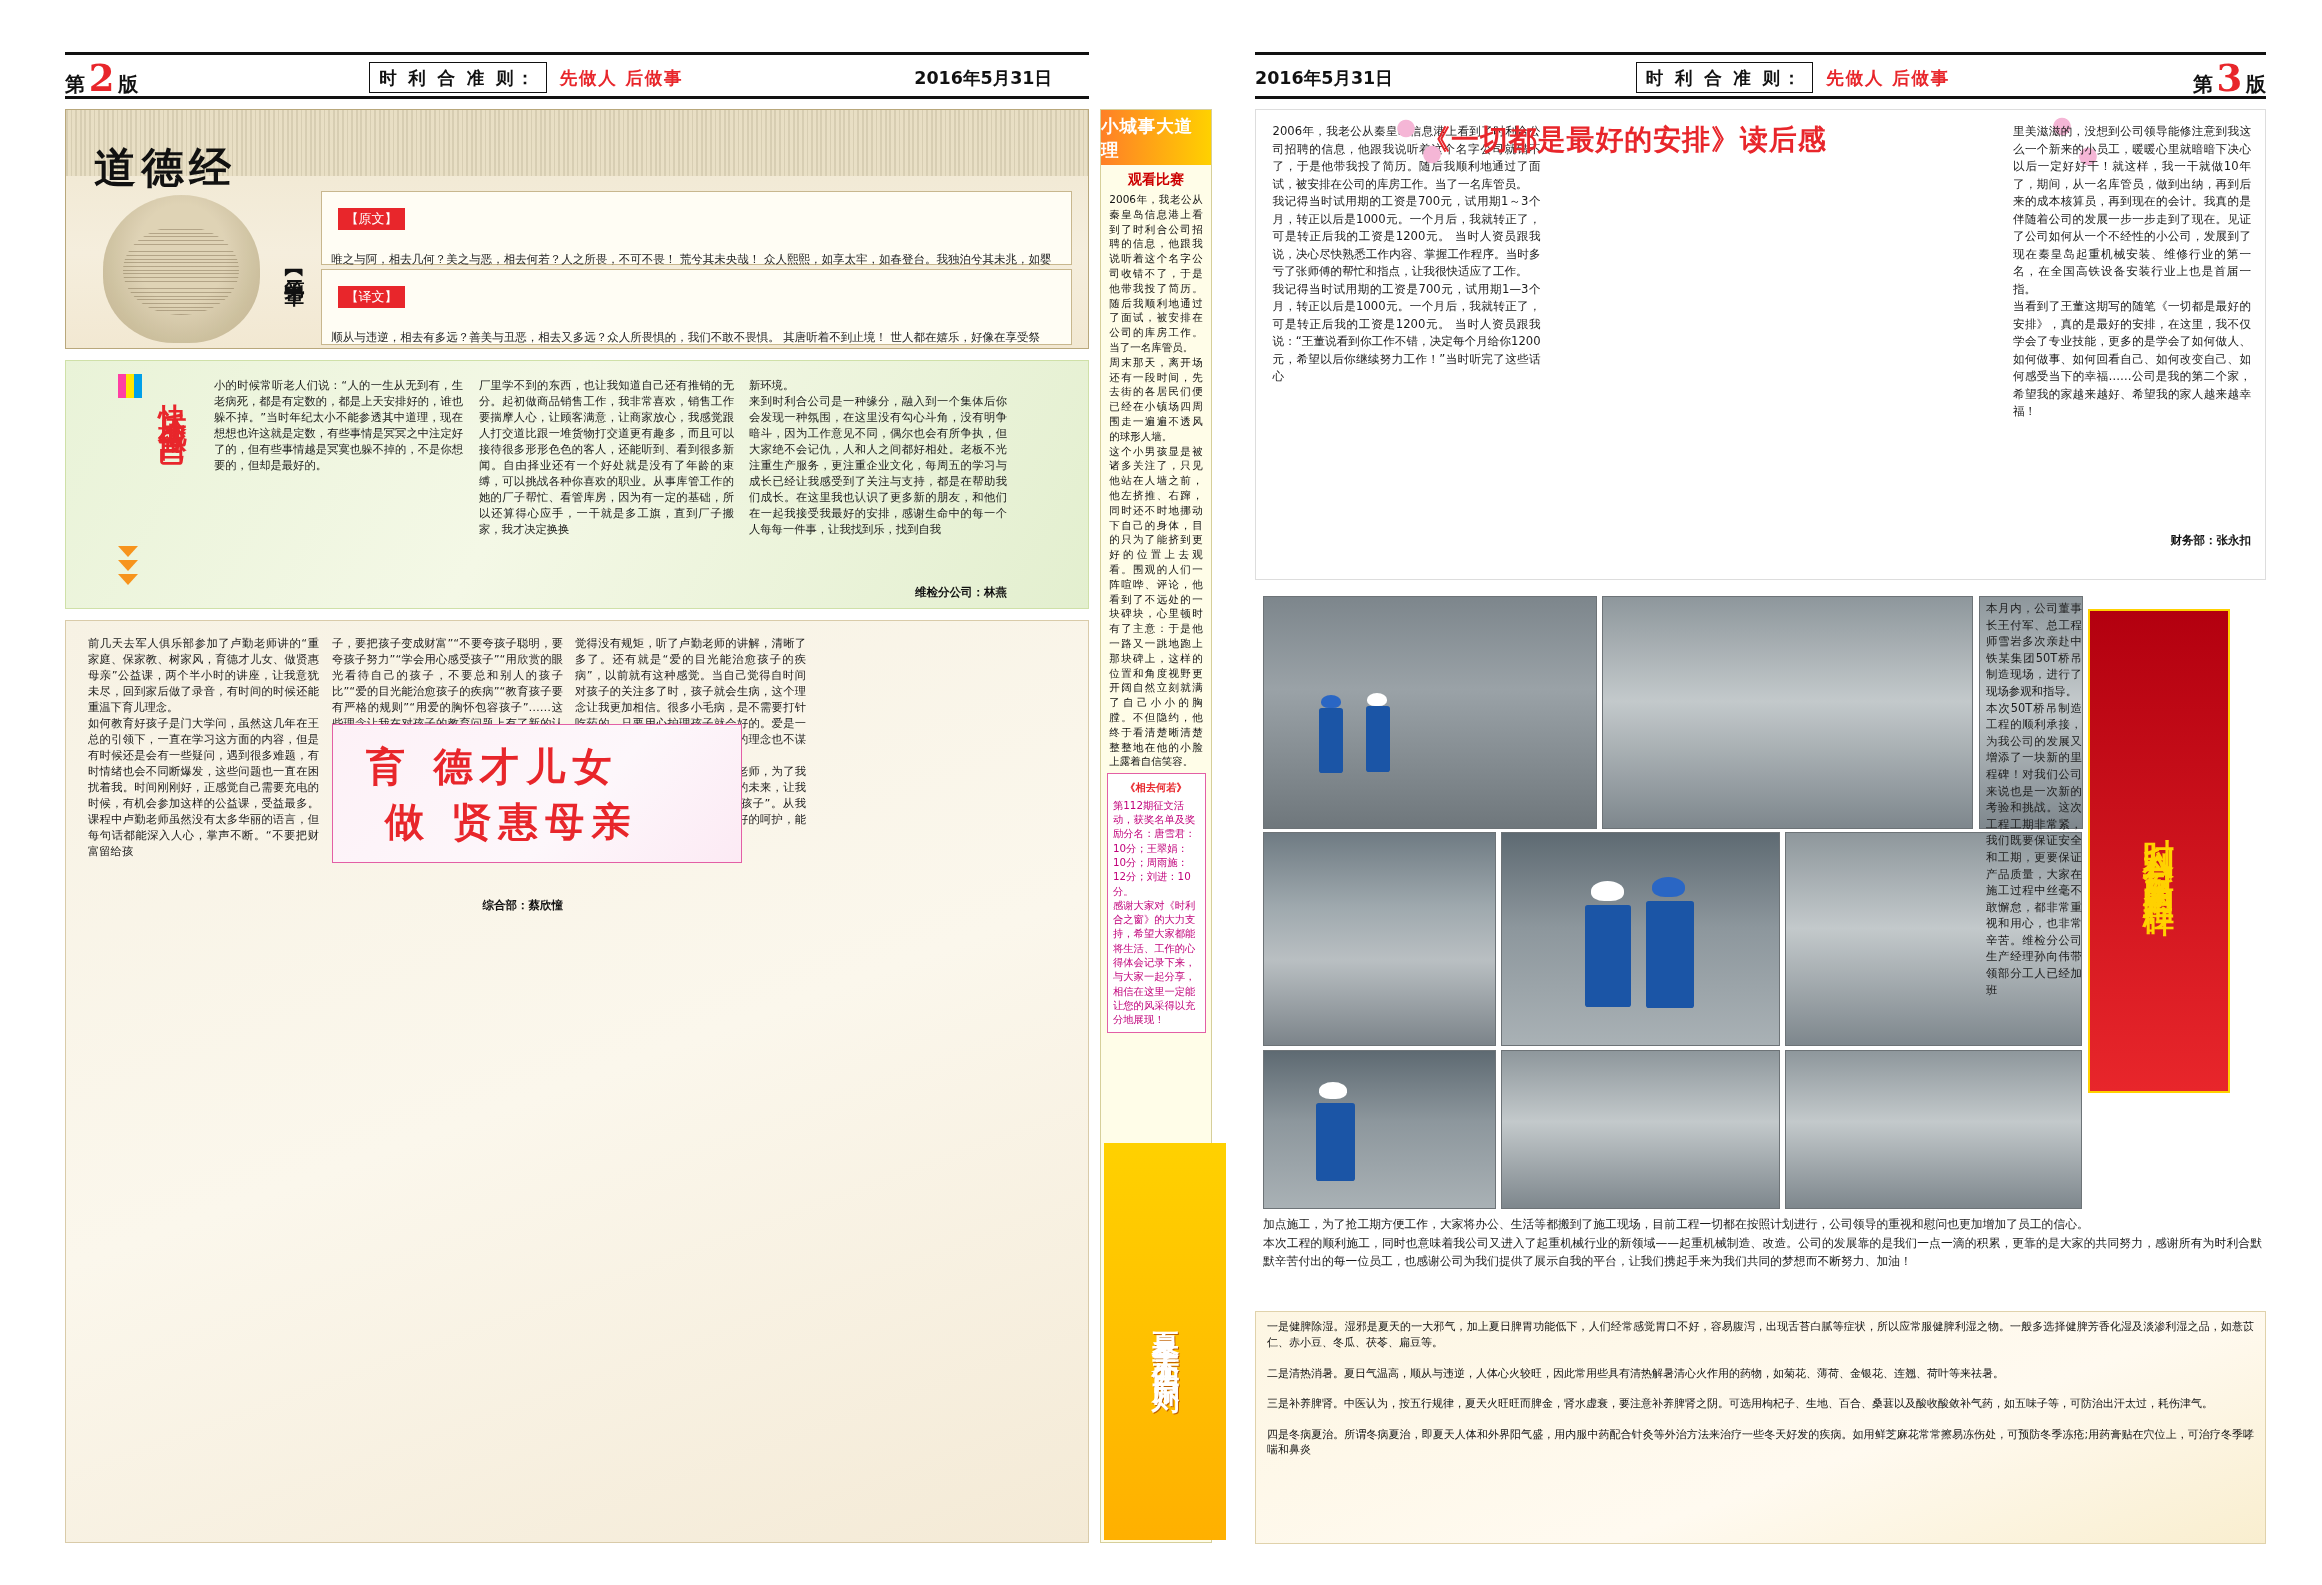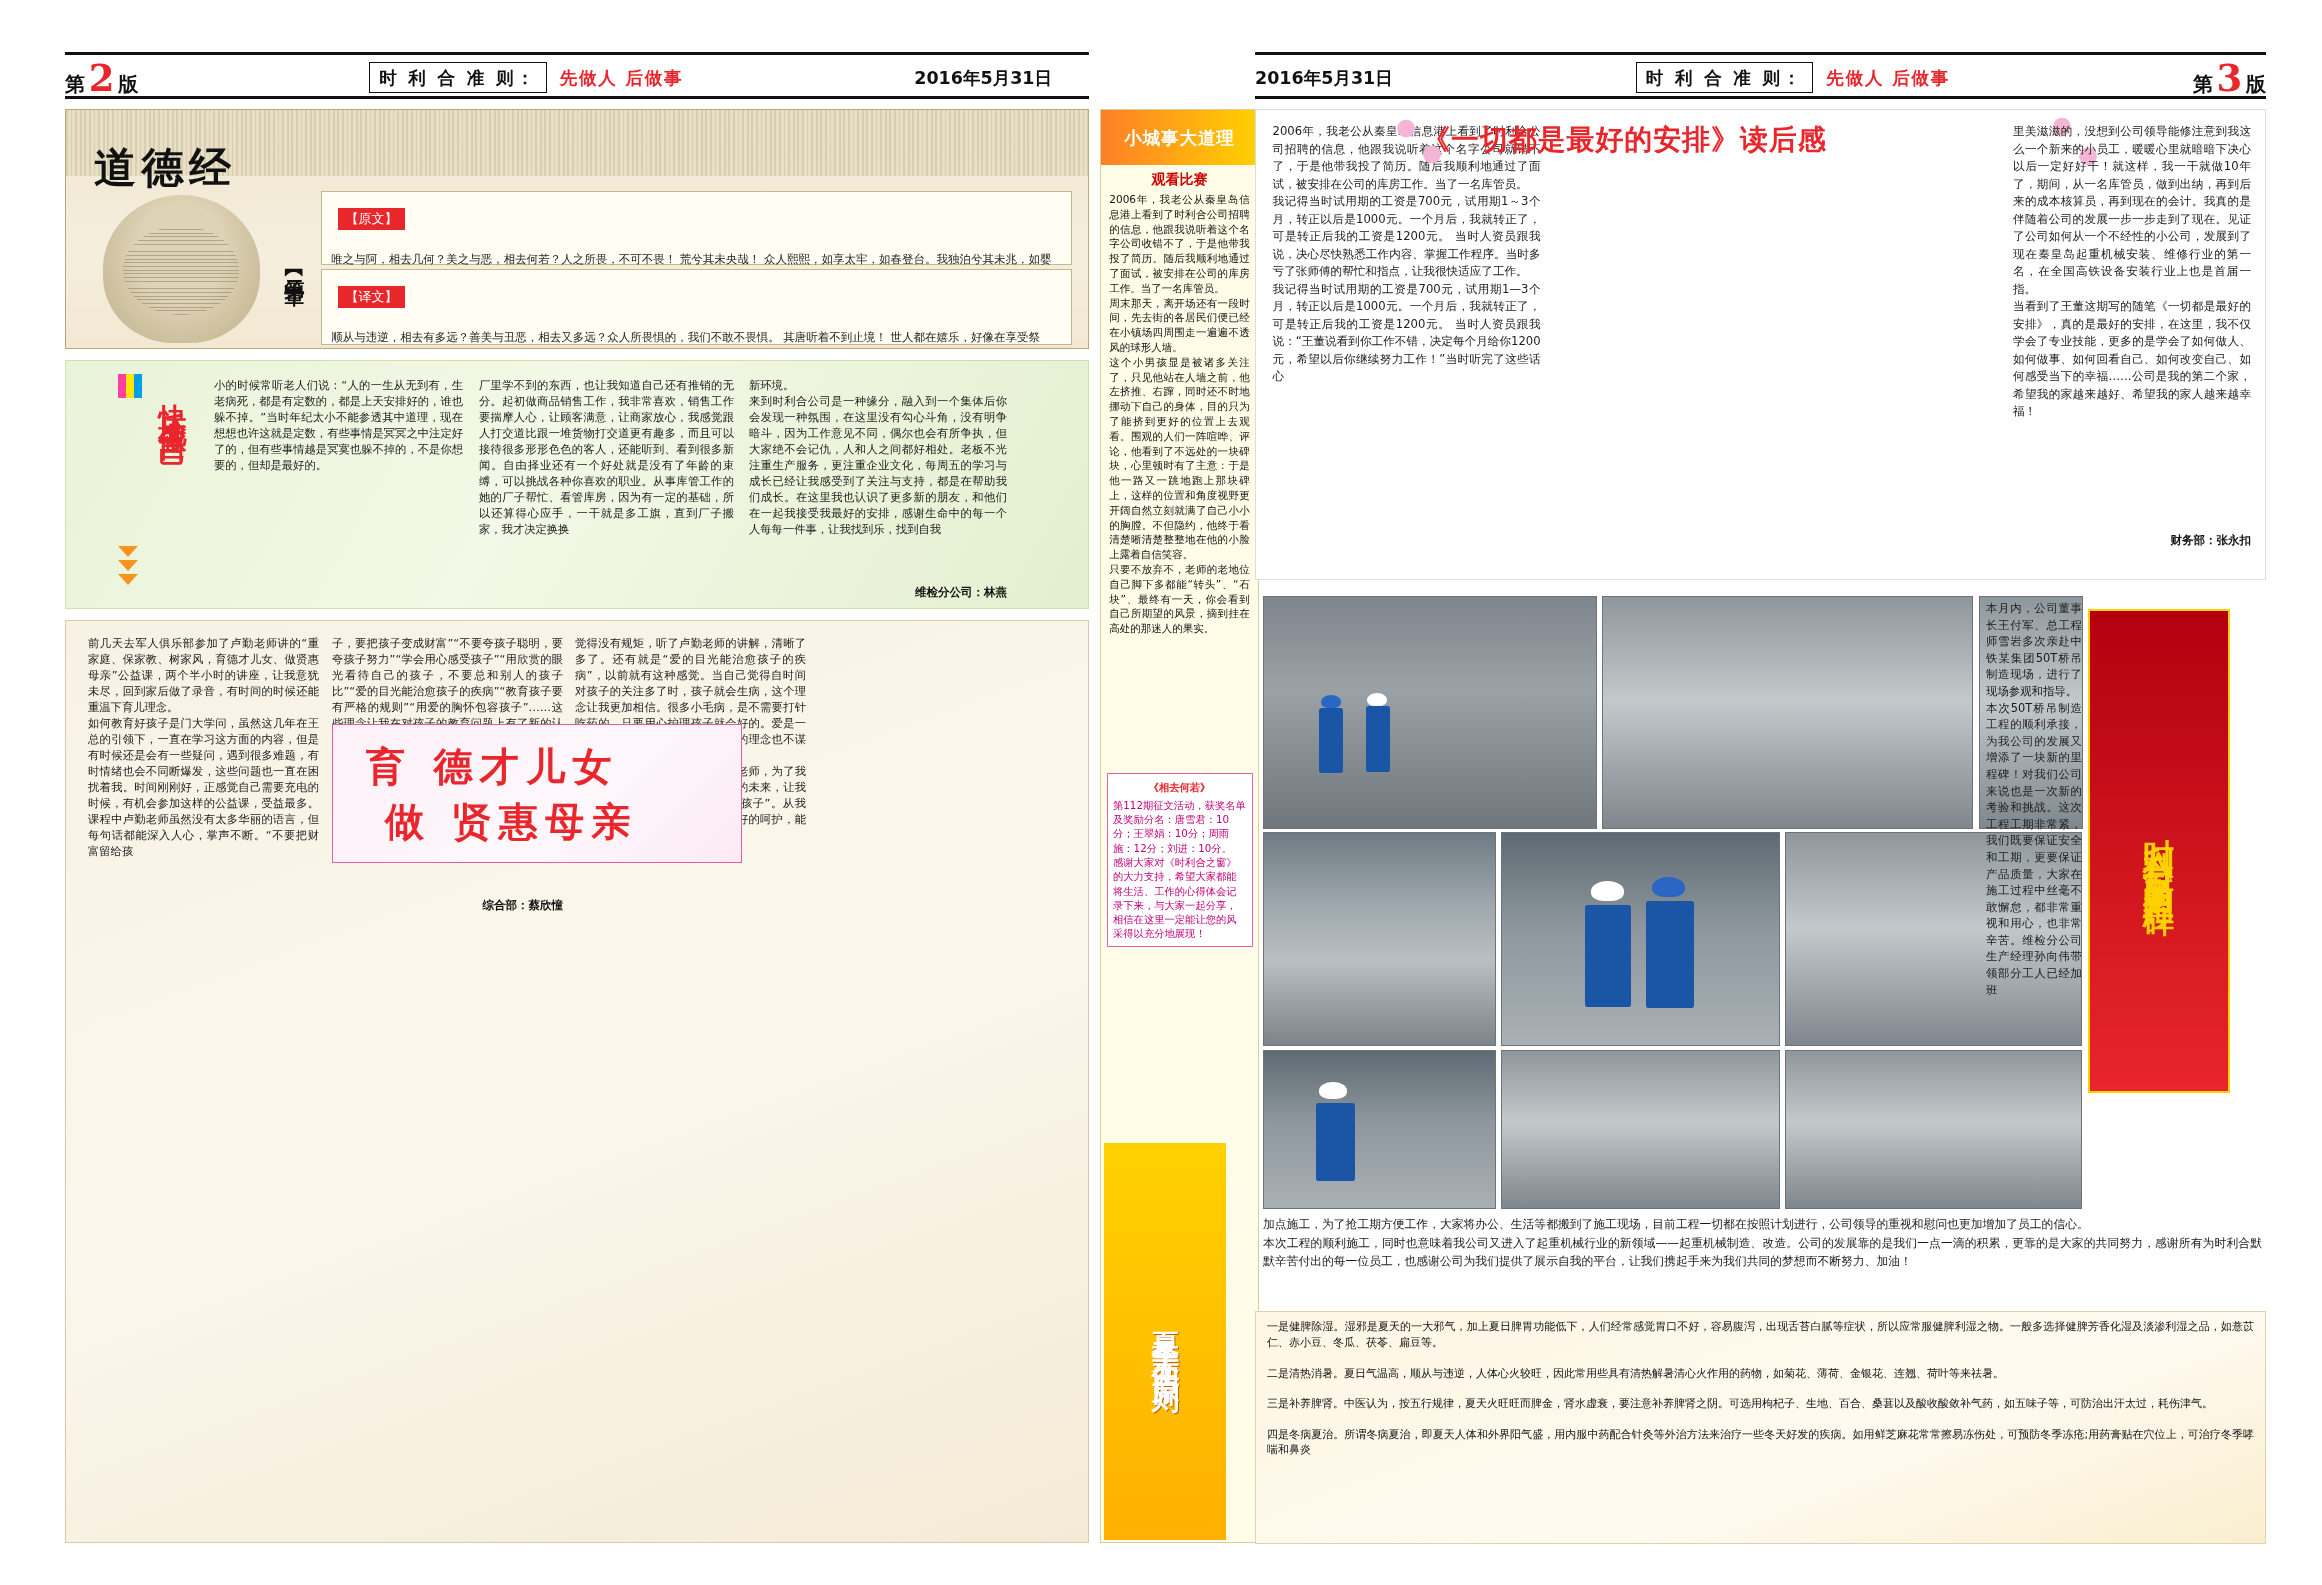--- a/index.html
+++ b/index.html
@@ -65,21 +65,21 @@
   .ad-l1{position:absolute;left:33px;top:14.8px;font-size:39px;font-weight:bold;color:#e8262b;letter-spacing:7.4px;
     font-family:"DejaVu Serif","Liberation Serif",serif;}
   .ad-l2{position:absolute;left:52px;top:70px;font-size:39px;font-weight:bold;color:#e8262b;letter-spacing:7.4px;
     font-family:"DejaVu Serif","Liberation Serif",serif;}
   .ad-flower{position:absolute;left:11px;top:89px;width:50px;height:41px;
     background:radial-gradient(circle at 30% 40%,#f6a8cf 0 7.4px,transparent 8.3px),
                radial-gradient(circle at 62% 30%,#f craft 0,transparent 0),
                radial-gradient(circle at 60% 62%,#f39ac7 0 8.3px,transparent 9.2px);}
 
   
-  .centercol{left:1100px;top:109px;width:159px;height:1434px;background:#fffde8;border:0.9px solid #d6cf9a;}
+  .centercol{left:1100px;top:109px;width:112px;height:1434px;background:#fffde8;border:0.9px solid #d6cf9a;}
   .cc-head{height:55px;background:linear-gradient(90deg,#ff7f27,#ffd100);display:flex;align-items:center;justify-content:center;}
   .cc-head span{font-size:17.5px;font-weight:bold;color:#fff;letter-spacing:0.9px;}
   .cc-sub{text-align:center;font-size:14px;font-weight:bold;padding:5.5px 0 1.8px;color:#c00;}
   .cc-body{font-size:10.5px;line-height:14.8px;padding:1.8px 8.3px;text-align:justify;}
   .cc-note{margin:7.4px 5.5px;border:1.8px solid #e35fa5;background:#fff;padding:5.5px;font-size:10.3px;line-height:14.3px;color:#c0007a;}
 
   
   .cc-vtitle{position:absolute;left:1104px;top:1143px;width:122px;height:397px;
     background:linear-gradient(180deg,#ffd100,#ffb000);display:flex;align-items:center;justify-content:center;}
   .cc-vtitle span{writing-mode:vertical-rl;text-orientation:upright;font-size:28px;font-weight:bold;color:#fff;

